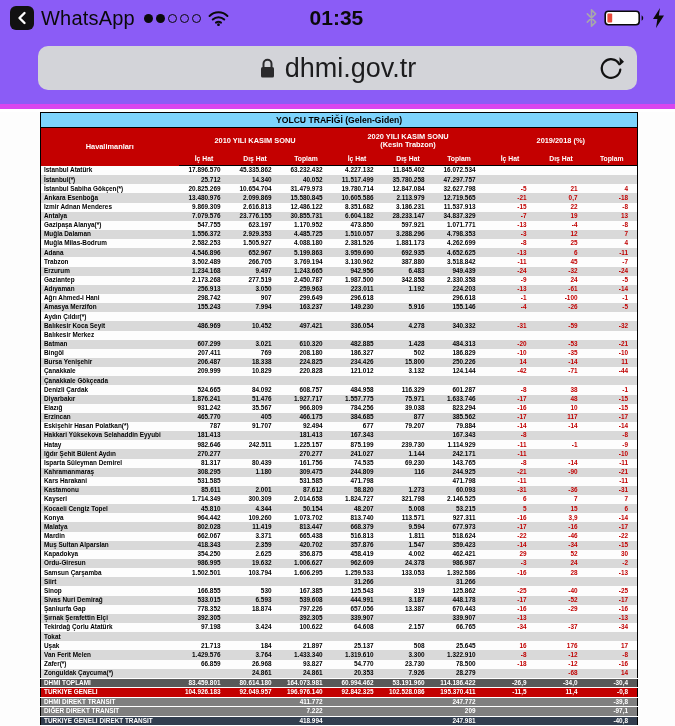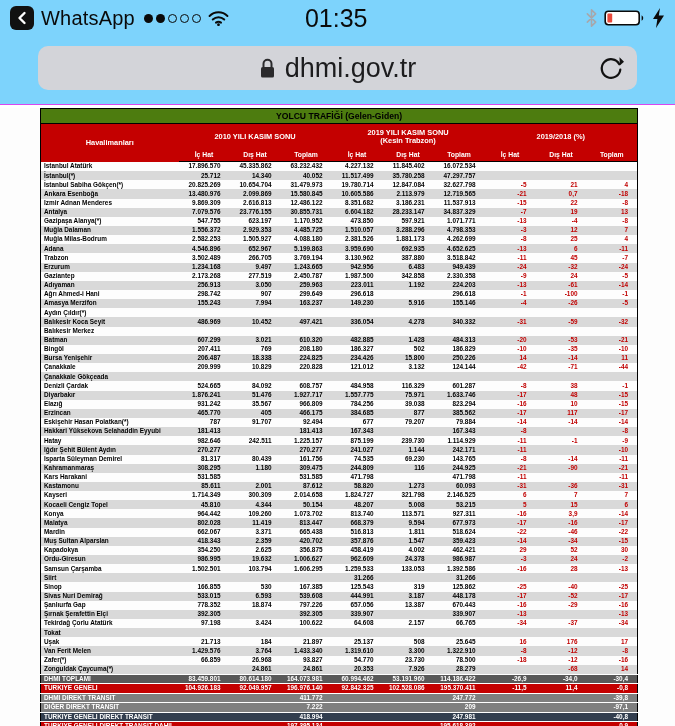--- a/index.html
+++ b/index.html
@@ -1,40 +1,40 @@
 <!DOCTYPE html>
 <html><head>
 <meta charset="utf-8">
 <style>
   html,body{margin:0;padding:0;}
   body{width:675px;height:726px;background:#fff;overflow:hidden;
        font-family:"Liberation Sans",sans-serif;-webkit-font-smoothing:antialiased;}
   
-  .chrome{background:#7dd3fc;border-bottom:1px solid #d946ef;}
+  .chrome{background:#8b5cf6;border-bottom:5px solid #d946ef;}
   .status-bar{height:36px;position:relative;display:flex;align-items:center;padding:0 10px;gap:7px;}
   .back-btn{width:24px;height:24px;border-radius:6px;background:#111;display:flex;align-items:center;justify-content:center;flex:0 0 auto;}
   .carrier{font-size:20px;color:#0a0a0a;letter-spacing:.2px;}
   .dots{display:flex;gap:3px;align-items:center;margin-left:2px;}
   .dot{width:9px;height:9px;border-radius:50%;}
   .dot.on{background:#0a0a0a;}
   .dot.off{border:1.4px solid #0a0a0a;box-sizing:border-box;background:transparent;}
-  .clock{position:absolute;left:50%;transform:translateX(-52%);font-size:25px;font-weight:normal;color:#0a0a0a;}
+  .clock{position:absolute;left:50%;transform:translateX(-52%);font-size:21px;font-weight:bold;color:#0a0a0a;}
   .right-icons{margin-left:auto;display:flex;align-items:center;gap:6px;}
   
   .url-wrap{padding:10px 38px 14px;}
   .url-pill{height:44px;background:#d3d4d9;border-radius:10px;position:relative;
             display:flex;align-items:center;justify-content:center;gap:9px;}
   .url-text{font-size:27px;color:#1c1c1e;}
   .refresh{position:absolute;right:13px;top:9px;}
   
   .page{background:#fdfdfd;height:100%;}
   .tbl-holder{margin:3px 38px 0 40px;}
   table{border-collapse:collapse;table-layout:fixed;width:597px;border:1.4px solid #000;}
   th,td{overflow:hidden;white-space:nowrap;padding:0;line-height:1;}
-  .title-row th{background:#4d7c0f;color:#000;font-size:8.6px;font-weight:bold;height:14px;
+  .title-row th{background:#7dd3fc;color:#000;font-size:8.6px;font-weight:bold;height:14px;
                 border-bottom:1.2px solid #000;text-align:center;}
   thead .red th{background:#c40000;color:#fff;font-weight:bold;}
   .group-row th{height:25px;font-size:7.4px;text-align:center;vertical-align:middle;}
   .sub-row th{height:12px;font-size:6.8px;text-align:center;vertical-align:middle;border-bottom:1.2px solid #000;}
   tbody td{height:9.15px;font-size:6.4px;font-weight:bold;color:#000;vertical-align:middle;}
   td.name{text-align:left;padding-left:3px;}
   td.num{text-align:right;padding-right:9px;}
   td.pct{text-align:right;padding-right:9px;color:#c00000;}
   tr.alt{background:#d9d9d9;}
   tr.sum td{color:#fff;height:8.5px;border-top:1px solid #fff;}
@@ -116,21 +116,21 @@
       <thead>
         <tr class="title-row">
           <th colspan="10">YOLCU TRAFİĞİ (Gelen-Giden)</th>
         </tr>
         <tr class="group-row red">
           <th rowspan="2">Havalimanları</th>
           <th colspan="3">
             <div>2010 YILI KASIM SONU</div>
           </th>
           <th colspan="3">
-            <div>2019 YILI KASIM SONU</div>
+            <div>2020 YILI KASIM SONU</div>
             <div>(Kesin Trabzon)</div>
           </th>
           <th colspan="3">
             <div>2019/2018 (%)</div>
           </th>
         </tr>
         <tr class="sub-row red">
           <th>İç Hat</th>
           <th>Dış Hat</th>
           <th>Toplam</th>

